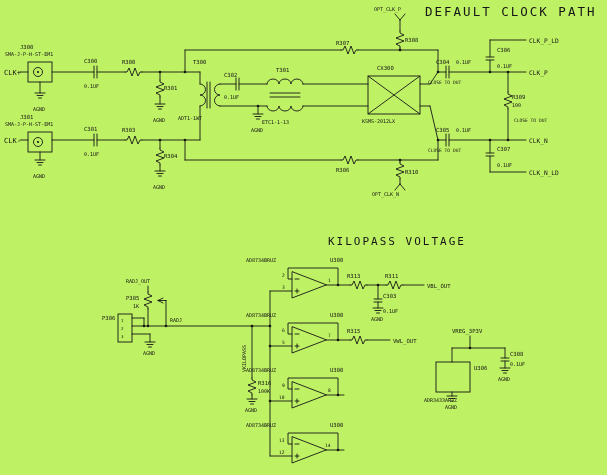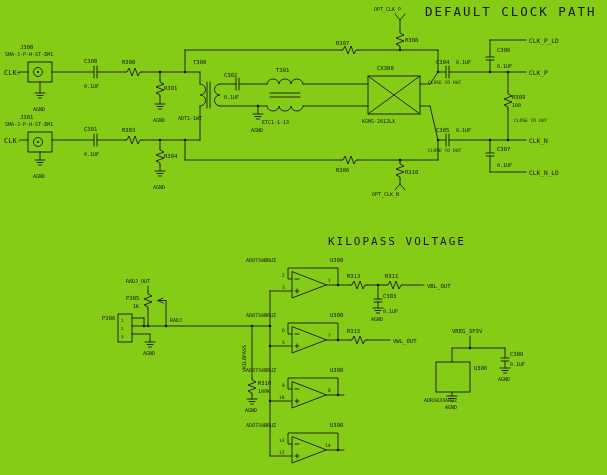--- a/index.html
+++ b/index.html
@@ -1,16 +1,16 @@
 <!DOCTYPE html>
 <html><head>
 <meta charset="utf-8">
 <style>
   html,body{margin:0;padding:0;background:#fff;}
-  .page{position:relative;width:607px;height:475px;background:#84cc16;overflow:hidden;}
+  .page{position:relative;width:607px;height:475px;background:#bef264;overflow:hidden;}
   svg{position:absolute;left:0;top:0;}
   svg text{font-family:"DejaVu Sans Mono",monospace;fill:#161616;}
   .wires{stroke:#161616;stroke-width:0.9;fill:none;stroke-linecap:round;stroke-linejoin:round;}
   .boxes{stroke:#161616;stroke-width:0.9;fill:none;}
   .dots{fill:#161616;stroke:none;}
   .t4{font-size:4.2px;}
   .t45{font-size:4.6px;}
   .t5{font-size:5px;}
   .t55{font-size:5.6px;}
   .t6{font-size:6.2px;}

